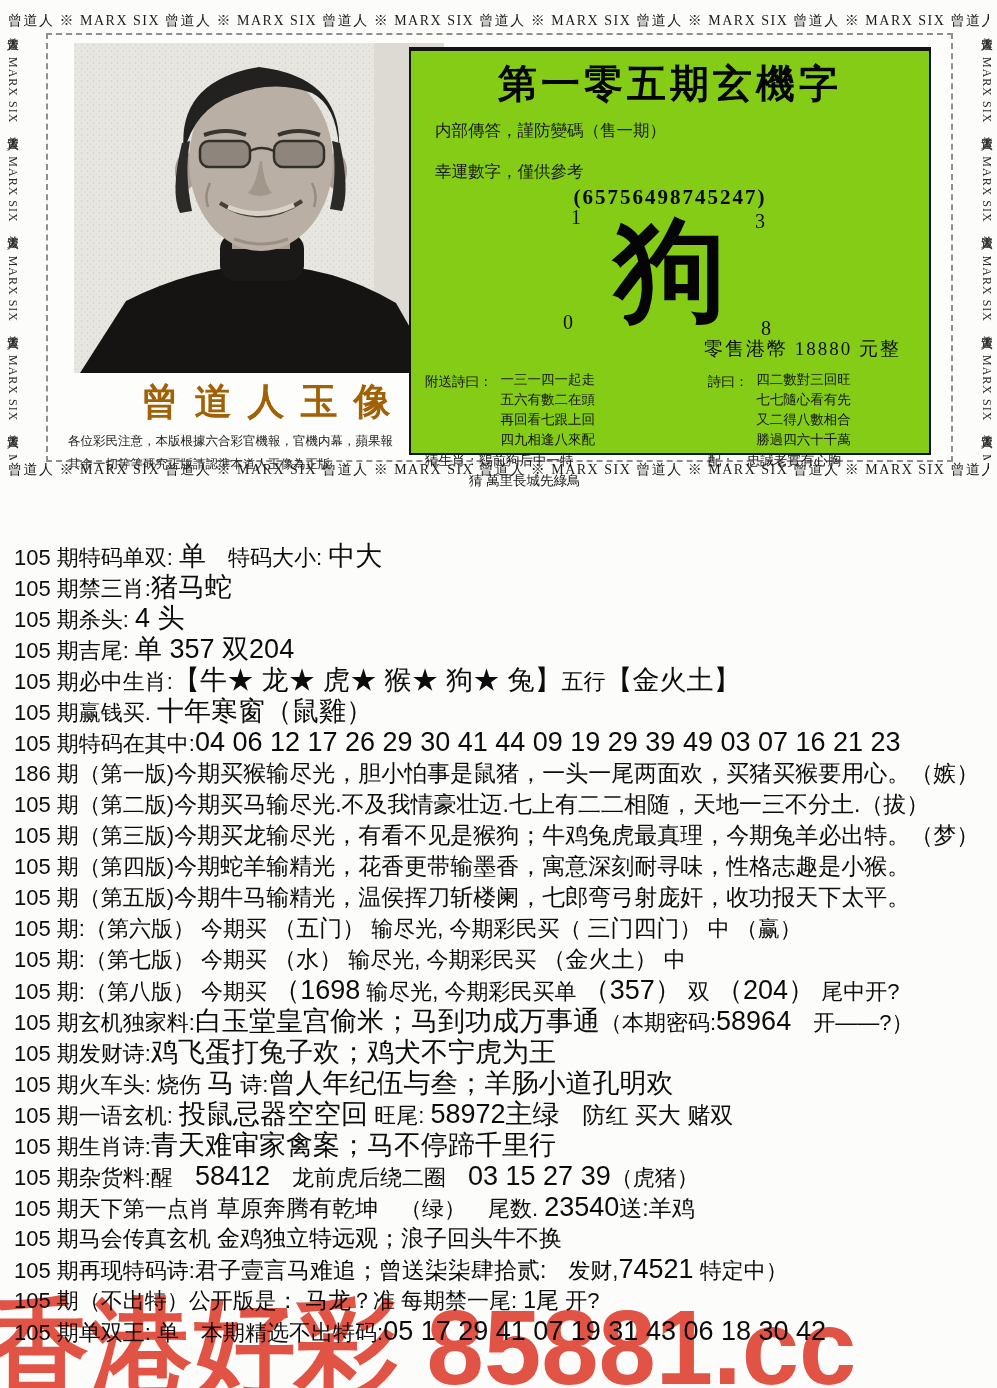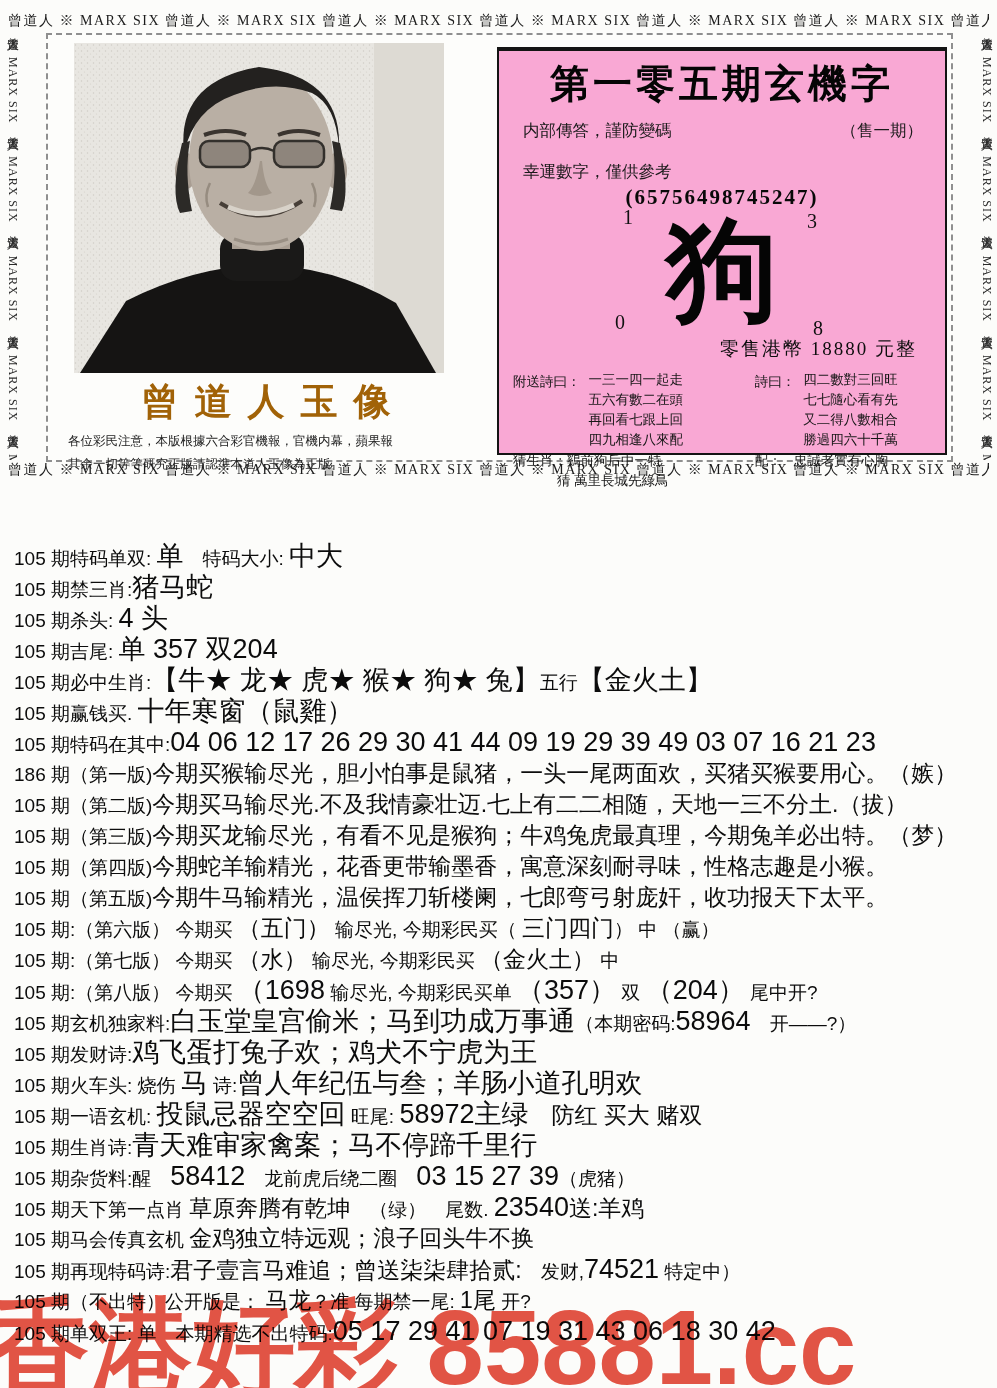--- a/index.html
+++ b/index.html
@@ -17,25 +17,25 @@
   .vstrip.right{left:976px;}
   .frame{position:absolute;left:46px;top:33px;width:903px;height:425px;border:2px dashed #8f8f8f;background:#fdfdfb;}
   
   .photo-col{position:absolute;left:20px;top:8px;width:430px;}
   .photo{display:block;margin-left:6px;background:#e9e7e2;}
   .caption{font-family:"Liberation Serif",serif;font-weight:bold;font-size:37px;letter-spacing:16px;
            text-align:center;width:412px;margin-top:4px;color:#a16207;}
   .notes{font-family:"Liberation Serif",serif;font-size:12.5px;line-height:18px;margin-top:5px;
          width:418px;color:#222;}
   
-  .mystery-box{position:absolute;right:4px;top:12px;width:450px;height:408px;border:2px solid #141414;
-               border-top-width:4px;background:#f9a8d4;box-sizing:border-box;}
+  .mystery-box{position:absolute;right:20px;top:12px;width:522px;height:408px;border:2px solid #141414;
+               border-top-width:4px;background:#84cc16;box-sizing:border-box;}
   .m-title{text-align:center;font-family:"Liberation Serif",serif;font-weight:bold;font-size:39px;
            letter-spacing:4px;margin-top:6px;color:#050505;}
-  .m-subrow{display:flex;justify-content:space-between;padding:0 22px 0 24px;margin-top:9px;
+  .m-subrow{display:flex;justify-content:flex-start;padding:0 22px 0 24px;margin-top:9px;
             font-family:"Liberation Serif",serif;font-size:16.5px;color:#1a1a1a;}
   .m-sub2{padding:0 24px;margin-top:19px;font-family:"Liberation Serif",serif;font-size:16.5px;color:#1a1a1a;}
   .m-lucky{text-align:center;font-family:"Liberation Serif",serif;font-weight:bold;font-size:21px;
            letter-spacing:2px;margin-top:2px;color:#090909;}
   .m-zodiac{position:relative;width:230px;margin:0 auto;height:126px;}
   .z-char{text-align:center;font-family:"Liberation Serif",serif;font-weight:bold;font-size:112px;
           line-height:122px;color:#050505;}
   .z-d{position:absolute;font-family:"Liberation Serif",serif;font-size:20px;color:#111;}
   .z-tl{left:16px;top:-4px;} .z-tr{right:20px;top:0px;} .z-bl{left:8px;bottom:2px;} .z-br{right:14px;bottom:-4px;}
   .m-price{text-align:right;padding-right:28px;font-family:"Liberation Serif",serif;font-size:19px;
@@ -47,21 +47,21 @@
   .p-label{white-space:nowrap;margin-top:2px;}
   .p-lines{margin-left:8px;}
   .poem-line{white-space:nowrap;}
   .p-guess1{margin-top:1px;white-space:nowrap;}
   .p-guess2{margin-left:44px;white-space:nowrap;}
   .p-match{display:flex;margin-top:1px;}
   .p-match-text{margin-left:12px;white-space:nowrap;}
   
   .body-lines{position:absolute;left:14px;top:541px;width:978px;}
   .bline{white-space:nowrap;height:31px;line-height:31px;color:#0c0c0c;}
-  .seg-n{font-size:19px;text-align:right;} .seg-m{font-size:23px;} .seg-b{font-size:27px;}
+  .seg-n{font-size:22px;text-align:right;} .seg-m{font-size:23px;} .seg-b{font-size:27px;}
   
   .watermark{position:absolute;left:-14px;top:1280px;font-size:103px;font-weight:bold;white-space:nowrap;
              letter-spacing:0;mix-blend-mode:multiply;transform:scaleY(1.03);
              font-family:"Liberation Sans",sans-serif;}
 </style>
 </head>
 <body>
 
 <div class="page">
 

